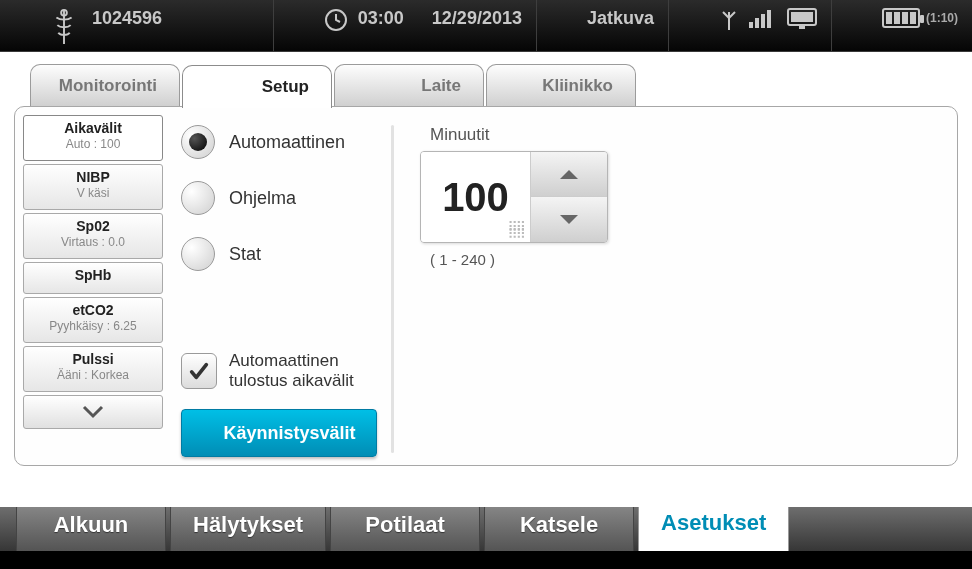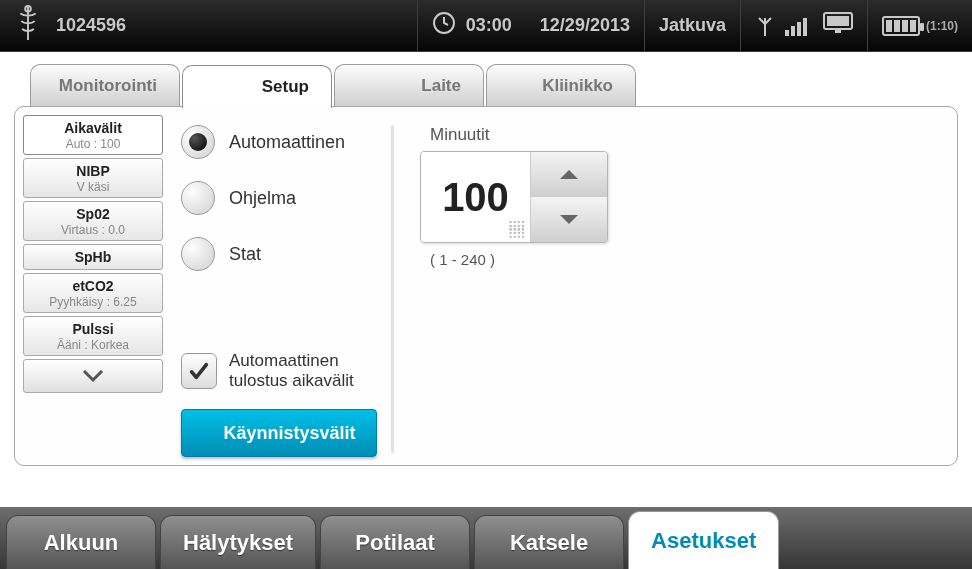--- a/index.html
+++ b/index.html
@@ -8,21 +8,21 @@
   
   .topbar {
     height: 52px;
     background: linear-gradient(#2b2b2b,#050505);
     color:#c8c8c8;
     display:flex; align-items:center;
     font-weight:bold;
     font-size:18px;
     border-bottom:1px solid #3a3a3a;
   }
-  .topbar .seg { display:flex; align-items:center; height:100%; padding:0 14px; }
+  .topbar .seg { display:flex; align-items:flex-start; height:100%; padding:8px 14px;margin-left:36px; }
   .topbar .vsep { width:1px; height:100%; background:#3e3e3e; }
   .medical-icon svg { width:28px; height:38px; }
   .clock-icon svg { width:24px; height:24px; }
   .signal-bars { display:inline-flex; align-items:flex-end; gap:2px; height:20px; margin-left:4px;}
   .signal-bars span { width:4px; background:#c8c8c8; }
   .signal-bars span:nth-child(1){height:6px;} .signal-bars span:nth-child(2){height:10px;}
   .signal-bars span:nth-child(3){height:14px;} .signal-bars span:nth-child(4){height:18px;}
   .radio-icon { display:inline-flex; align-items:center; }
   .display-icon svg { width:30px; height:22px; }
   .battery-wrap { display:flex; align-items:center; gap:6px;}
@@ -56,21 +56,21 @@
     margin:0 14px 0 14px; border:1px solid #a7a7a7;
     border-radius:10px; height:360px; background:#fefefe;
     position:relative; top:-1px; z-index:1; display:flex;
   }
 
   
   .sidelist { width:148px; padding:8px 0 0 8px; }
   .sideitem {
     border:1px solid #a9a9a9; border-radius:3px;
     background:linear-gradient(#fff,#e6e6e6);
-    margin-bottom:3px; padding:4px 4px 3px 4px; text-align:center;
+    margin-bottom:3px; padding:4px 4px 9px 4px; text-align:center;
     font-size:13px; color:#555;
   }
   .sideitem .t { font-weight:bold; color:#222; font-size:14px; }
   .sideitem .s { font-size:12px; color:#888; margin-top:1px;}
   .sideitem.active { background:#fff; border-color:#888; }
   .sidearrow {
     border:1px solid #a9a9a9; border-radius:3px;
     background:linear-gradient(#fff,#e0e0e0);
     height:34px; display:flex; align-items:center; justify-content:center;
   }
@@ -131,23 +131,23 @@
     width:76px;height:45px;background:linear-gradient(#f4f4f4,#cfcfcf);
     display:flex;align-items:center;justify-content:center;
     border-bottom:1px solid #ccc;
   }
   .stepbtn:last-child{border-bottom:none;}
   .stepbtn svg{width:22px;height:14px;}
   .range-note{font-size:15px;color:#555;margin:8px 0 0 10px;}
 
   
   .bottomnav{
-    height:62px; background:linear-gradient(#6e6e6e,#363636);
+    height:44px; background:linear-gradient(#6e6e6e,#363636);
     display:flex; align-items:flex-end;
-    padding:0 6px;
+    padding:0 16px;
   }
   .btab{
     flex:0 0 auto; min-width:150px; height:54px;
     border-radius:12px 12px 0 0;
     background:linear-gradient(#8f8f8f,#545454);
     color:#fff; font-weight:bold; font-size:22px;
     display:flex;align-items:center;justify-content:center;
     padding:0 22px; margin-right:4px;
     border:1px solid #444; border-bottom:none;
     text-shadow:0 1px 1px rgba(0,0,0,.5);

